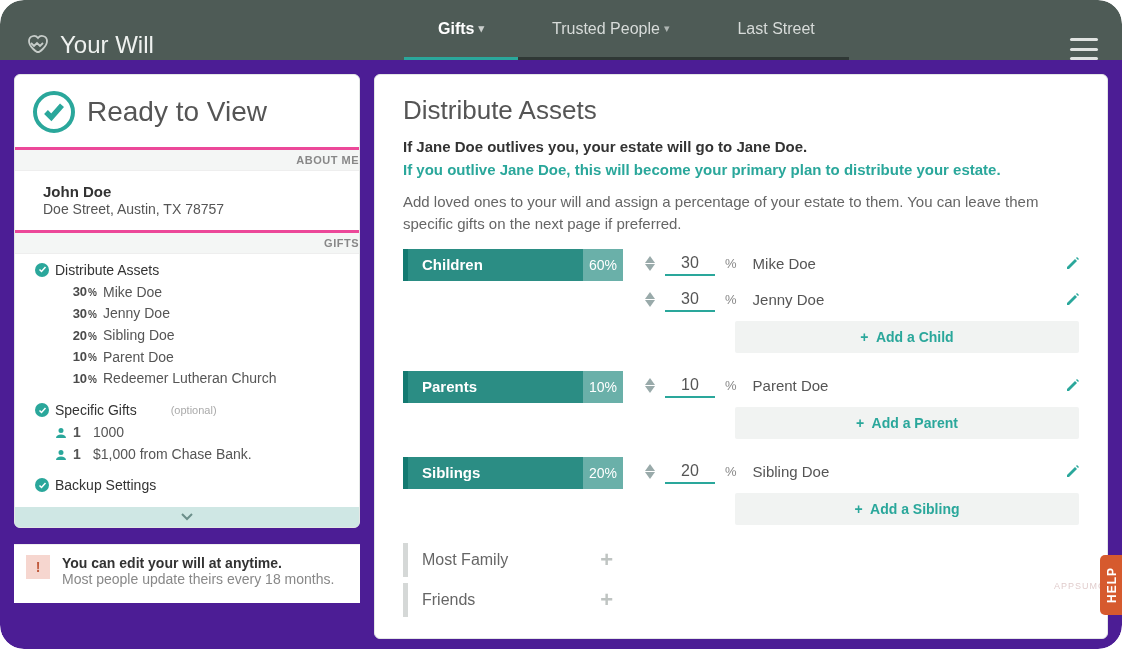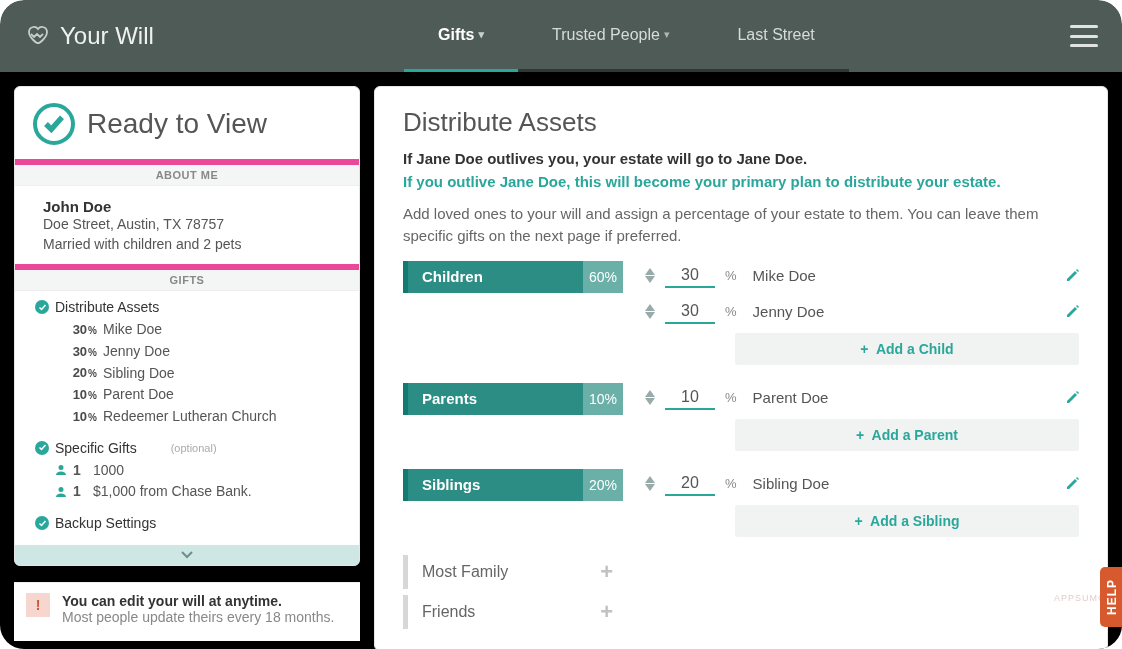--- a/index.html
+++ b/index.html
@@ -1,41 +1,41 @@
 <!DOCTYPE html>
 <html><head>
 <meta charset="utf-8">
 <style>
 * { box-sizing: border-box; margin: 0; padding: 0; }
 body { font-family: "Helvetica Neue", Arial, sans-serif; background: #fff; color: #4a4a4a; width: 1122px; height: 649px; overflow: hidden; position: relative; border-radius: 24px; }
 
 
-.header { background: #4e5b56; height: 72px; display: flex; align-items: center; padding: 0 24px; color: #e9ecea; border-radius: 24px 24px 0 0; }
+.header { background: #4e5b56; height: 60px; display: flex; align-items: flex-end; padding: 0 24px; color: #e9ecea; border-radius: 24px 24px 0 0; }
 .logo-block { display: flex; align-items: center; gap: 10px; flex: 0 0 340px; }
 .logo-icon svg { width: 26px; height: 26px; stroke: #c6ccc9; }
 .logo-text { font-size: 24px; font-weight: 300; color: #eef1ef; }
 .nav { flex: 1; display: flex; justify-content: flex-start; align-items: flex-end; height: 100%; margin-left: 40px; }
 .nav-item { color: #d7dbd9; font-size: 16px; padding: 0 34px; height: 100%; position: relative; display: flex; align-items: center; border-bottom: 3px solid #2f3835; }
 .nav-item.active { color: #fff; font-weight: 600; border-bottom-color: #2aa79b; }
 .nav-caret { font-size: 11px; margin-left: 4px; opacity: .7; }
 .hamburger { width: 28px; height: 22px; display: flex; flex-direction: column; justify-content: space-between; cursor: pointer; }
 .hamburger span { display: block; height: 3px; background: #e0e3e1; border-radius: 2px; }
 
 
-.content { display: flex; height: calc(649px - 60px); background: #000000; border-radius: 0 0 24px 24px; overflow: hidden; position: relative; }
+.content { display: flex; height: calc(649px - 60px); background: #4c1d95; border-radius: 0 0 24px 24px; overflow: hidden; position: relative; }
 .sidebar { width: 370px; padding: 14px 10px 10px 14px; overflow: hidden; }
 .main { flex: 1; padding: 14px 14px 10px 4px; overflow: hidden; }
 .panel { background: #fff; border: 1px solid #e3e6e5; border-radius: 6px; }
 
 
 .status-head { display: flex; align-items: center; gap: 12px; padding: 16px 18px 14px; }
 .check-circle { width: 42px; height: 42px; border: 4px solid #2aa79b; border-radius: 50%; display: flex; align-items: center; justify-content: center; }
 .check-circle svg { width: 24px; height: 24px; stroke: #2aa79b; stroke-width: 4; fill: none; }
 .status-title { font-size: 28px; font-weight: 300; color: #555; }
-.section-label { background: #f4f6f5; border-top: 6px solid #ec4899; border-bottom: 1px solid #eee; text-align: center; font-size: 11px; letter-spacing: .5px; color: #888; padding: 4px 0; font-weight: 600; }
+.section-label { background: #f4f6f5; border-top: 3px solid #ec4899; border-bottom: 1px solid #eee; text-align: right; font-size: 11px; letter-spacing: .5px; color: #888; padding: 4px 0; font-weight: 600; }
 .about-block { padding: 12px 28px 10px; }
 .about-name { font-weight: 700; color: #333; font-size: 15px; }
 .about-line { font-size: 14px; color: #555; line-height: 1.4; }
 
 .gift-group { padding: 8px 14px 4px 20px; font-size: 14px; }
 .gift-header { display: flex; align-items: center; gap: 6px; color: #333; font-weight: 400; margin-bottom: 4px; }
 .gift-header .opt { font-size: 11px; color: #aaa; font-weight: 400; padding-left: 28px; }
 .tiny-check { width: 14px; height: 14px; background: #2aa79b; border-radius: 50%; display: inline-flex; align-items: center; justify-content: center; }
 .tiny-check svg { width: 9px; height: 9px; stroke: #fff; stroke-width: 3; fill: none; }
 .gift-line { display: flex; align-items: center; gap: 6px; padding-left: 20px; color: #555; font-size: 14px; line-height: 1.55; }
@@ -145,21 +145,20 @@
             <svg viewBox="0 0 18 18">
               <use href="#svg-check"></use>
             </svg>
           </span>
         <span class="status-title">Ready to View</span>
       </div>
       <div class="section-label">ABOUT ME</div>
       <div class="about-block">
         <div class="about-name">John Doe</div>
         <div class="about-line">Doe Street, Austin, TX 78757</div>
-        <div class="about-line">Married with children and 2 pets</div>
       </div>
       <div class="section-label">GIFTS</div>
 
       <div class="gift-group">
         <div class="gift-header">
           <span class="tiny-check">
               <svg viewBox="0 0 18 18">
                 <use href="#svg-check"></use>
               </svg>
             </span>

